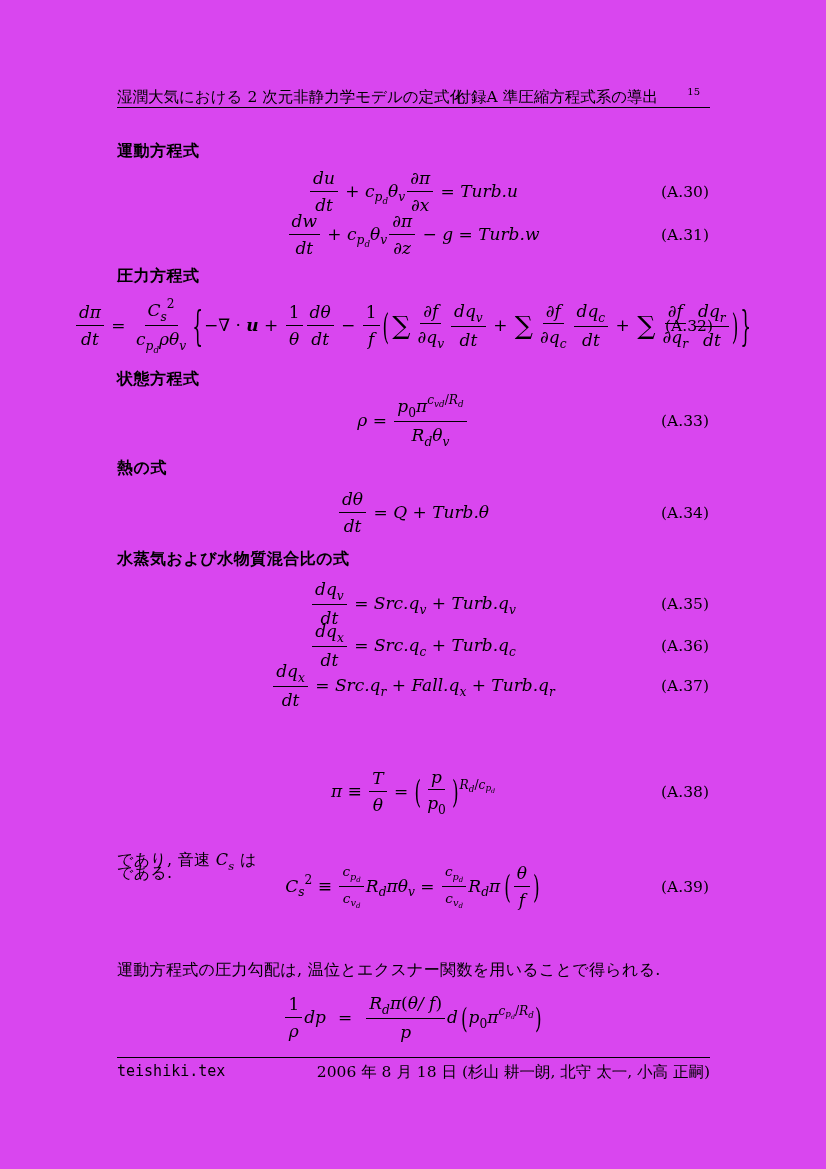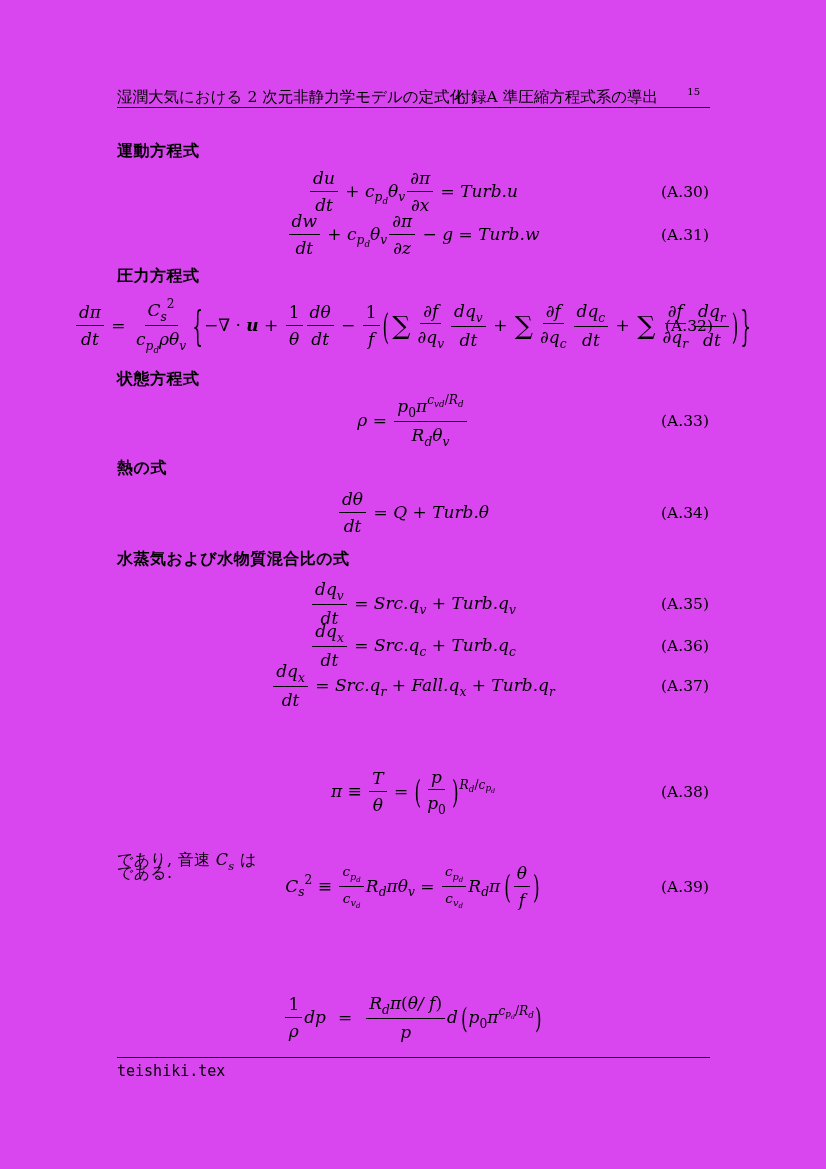--- a/index.html
+++ b/index.html
@@ -102,20 +102,22 @@
     <span class="eq-num">(A.38)</span>
   </div>
 
   <div class="para" style="top:850px"><span class="tok-jp">であり, 音速 </span><span class="tok-i">C</span><span class="sub"><span class="tok-i">s</span></span><span class="tok-jp"> は</span></div>
   <div class="eq-row" style="top:858px;height:58px">
     <span class="eq-body"><span class="tok-i">C</span><span class="sub"><span class="tok-i">s</span></span><span class="sup"><span class="tok-r">2</span></span><span class="tok-r"> ≡ </span><span class="frac small"><span class="num"><span class="tok-i">c</span><span class="sub"><span class="tok-i">p</span><span class="sub"><span class="tok-i">d</span></span></span></span><span class="den"><span class="tok-i">c</span><span class="sub"><span class="tok-i">v</span><span class="sub"><span class="tok-i">d</span></span></span></span></span><span class="tok-i">R</span><span class="sub"><span class="tok-i">d</span></span><span class="tok-i">πθ</span><span class="sub"><span class="tok-i">v</span></span><span class="tok-r"> = </span><span class="frac small"><span class="num"><span class="tok-i">c</span><span class="sub"><span class="tok-i">p</span><span class="sub"><span class="tok-i">d</span></span></span></span><span class="den"><span class="tok-i">c</span><span class="sub"><span class="tok-i">v</span><span class="sub"><span class="tok-i">d</span></span></span></span></span><span class="tok-i">R</span><span class="sub"><span class="tok-i">d</span></span><span class="tok-i">π</span><span class="sp" style="width: 3px;"></span><span class="big" style="transform: scaleY(1.9);">(</span><span class="frac"><span class="num"><span class="tok-i">θ</span></span><span class="den"><span class="tok-i">f</span></span></span><span class="big" style="transform: scaleY(1.9);">)</span></span>
     <span class="eq-num">(A.39)</span>
   </div>
   <div class="para" style="top:863px"><span class="tok-jp">である.</span></div>
 
+  <div class="para" style="top:960px"><span class="tok-jp">運動方程式の圧力勾配は, 温位とエクスナー関数を用いることで得られる.</span></div>
   <div class="eq-row" style="top:992px;height:52px">
     <span class="eq-body"><span class="frac"><span class="num"><span class="tok-r">1</span></span><span class="den"><span class="tok-i">ρ</span></span></span><span class="tok-i">dp</span><span class="sp" style="width: 12px;"></span><span class="tok-r">=</span><span class="sp" style="width: 12px;"></span><span class="frac"><span class="num"><span class="tok-i">R</span><span class="sub"><span class="tok-i">d</span></span><span class="tok-i">π</span><span class="tok-r">(</span><span class="tok-i">θ/ f</span><span class="tok-r">)</span></span><span class="den"><span class="tok-i">p</span></span></span><span class="tok-i">d</span><span class="sp" style="width: 2px;"></span><span class="big" style="transform: scaleY(1.6);">(</span><span class="tok-i">p</span><span class="sub"><span class="tok-r">0</span></span><span class="tok-i">π</span><span class="sup"><span class="tok-i">c</span><span class="sub"><span class="tok-i">p</span><span class="sub"><span class="tok-i">d</span></span></span><span class="tok-r">/</span><span class="tok-i">R</span><span class="sub"><span class="tok-i">d</span></span></span><span class="big" style="transform: scaleY(1.6);">)</span></span>
   </div>
 
   <div class="foot-rule"></div>
   <span class="foot-left">teishiki.tex</span>
+  <span class="foot-right">2006 年 8 月 18 日 (杉山 耕一朗, 北守 太一, 小高 正嗣)</span>
 
 </div>
 
 </body></html>

